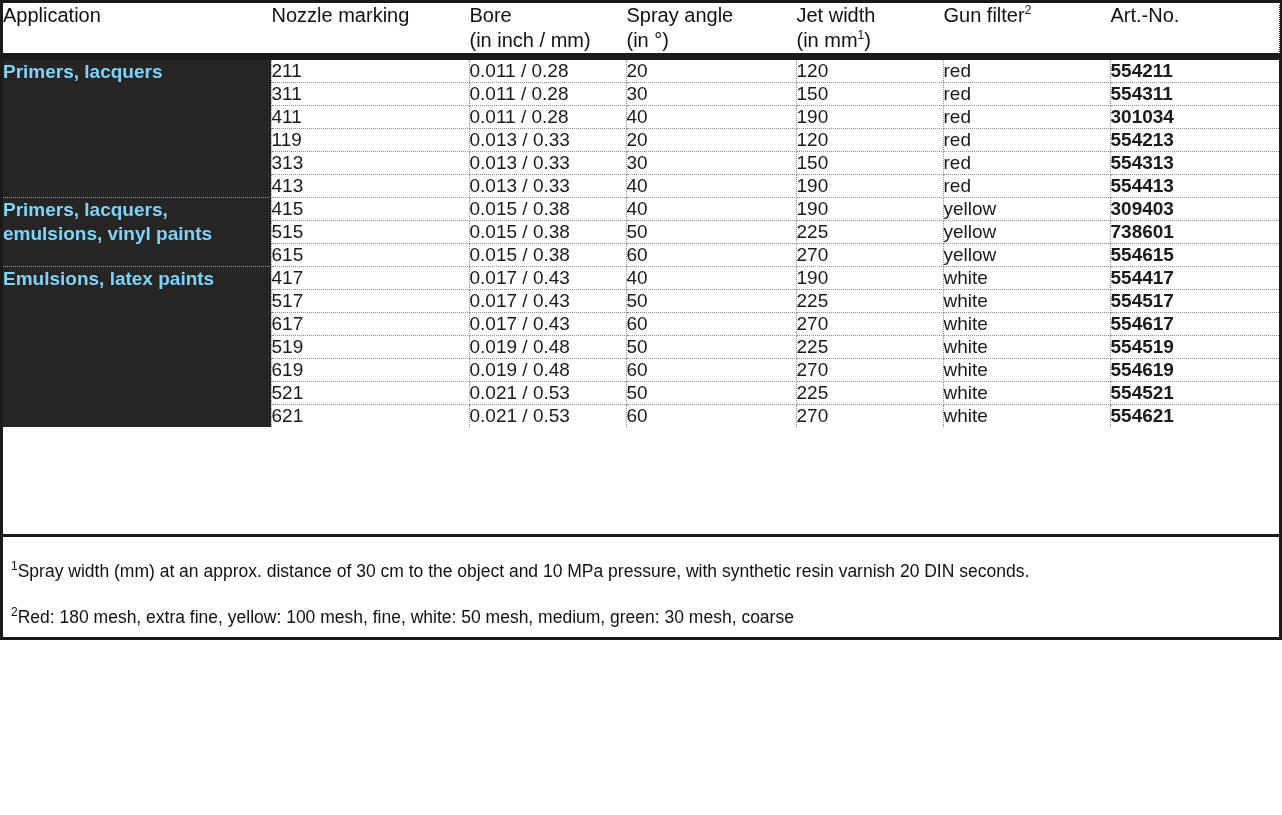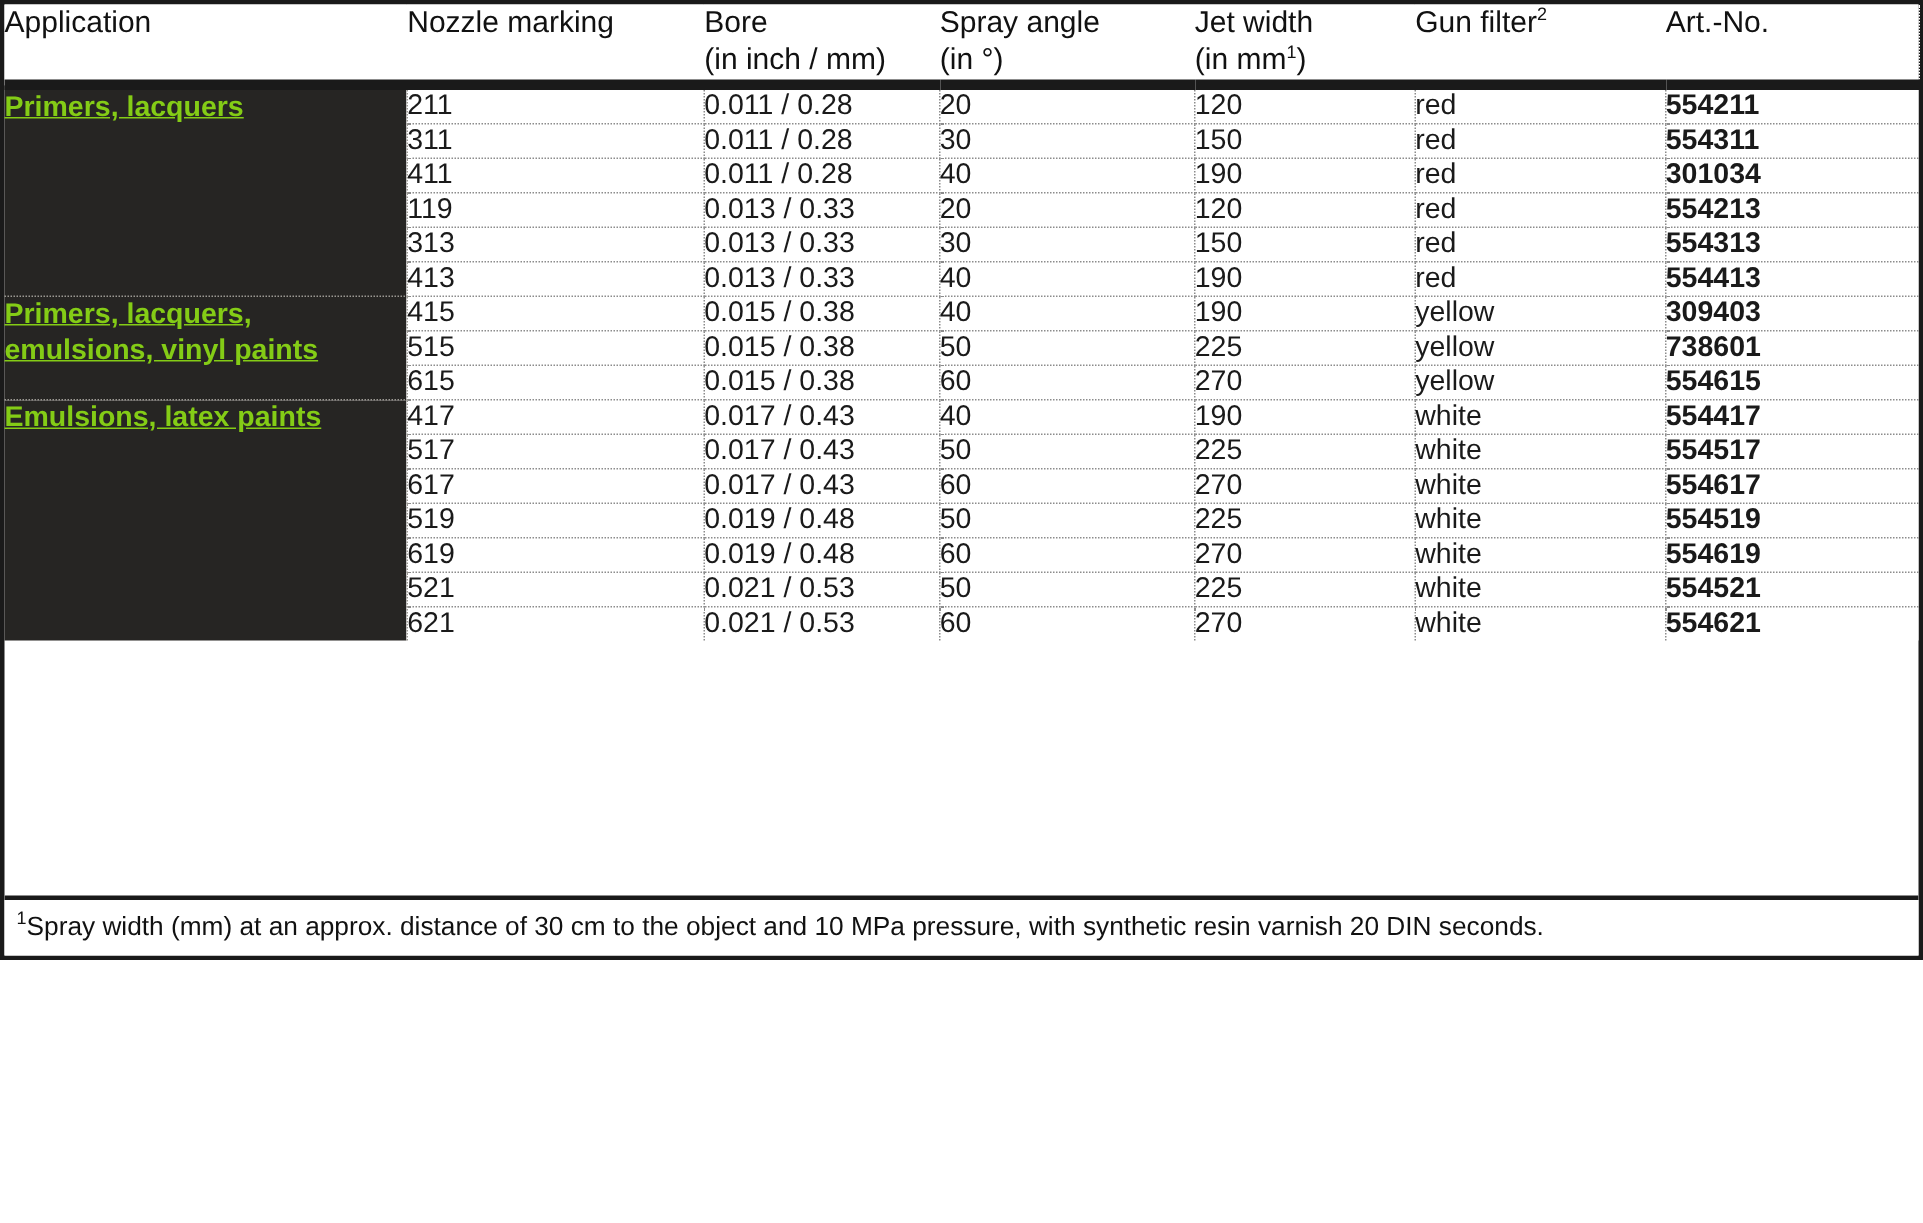--- a/index.html
+++ b/index.html
@@ -62,29 +62,28 @@
     vertical-align: super;
     line-height: 0;
   }
   tr.header-row td {
     border-bottom: 7px solid #1a1a1a;
   }
 
   
   .app-cell {
     background: #262523;
-    color: #84cc16;
+    color: #7dd3fc;
     font-weight: bold;
     font-size: 19px;
     line-height: 24px;
     padding: 10px 0 8px 10px;
     border-bottom: 1px dotted #9a9892;
     border-right: 1px dotted #9a9892;
     vertical-align: top;
-    text-decoration: underline;
   }
   .app-cell.last {
     border-bottom: none;
     margin-top: 20px;
   }
 
   
   .data-cell {
     font-size: 19px;
     line-height: 22px;
@@ -110,21 +109,21 @@
     right: 0;
     bottom: 0;
     padding: 0 8px 8px 8px;
     background: #ffffff;
     border-top: 3px solid #1a1a1a;
   }
   .footnote {
     font-size: 17.5px;
     line-height: 24px;
     color: #111111;
-    padding-top: 5px;
+    padding-top: 22px;
     white-space: nowrap;
   }
   .footnote sup {
     font-size: 12px;
     vertical-align: super;
     line-height: 0;
   }
   .table-wrap {
     position: absolute;
     top: 0;
@@ -293,15 +292,18 @@
             <td class="data-cell art">554621</td>
           </tr>
         </tbody>
     </table>
   </div>
 
   <div class="footnotes">
     <div class="footnote">
       <sup>1</sup><span>Spray width (mm) at an approx. distance of 30 cm to the object and 10 MPa pressure, with synthetic resin varnish 20 DIN seconds.</span>
     </div>
+    <div class="footnote">
+      <sup>2</sup><span>Red: 180 mesh, extra fine, yellow: 100 mesh, fine, white: 50 mesh, medium, green: 30 mesh, coarse</span>
+    </div>
   </div>
 
 </div>
 
 </body></html>

